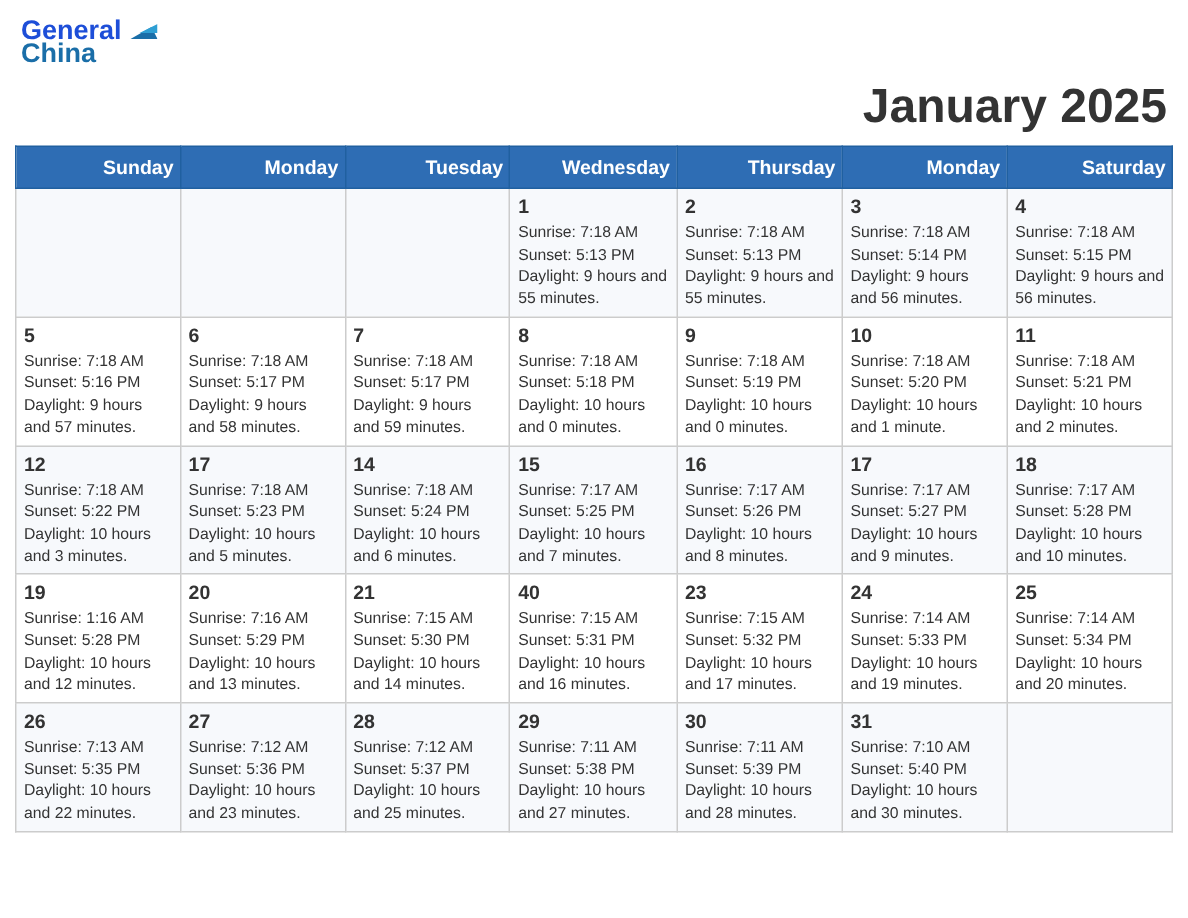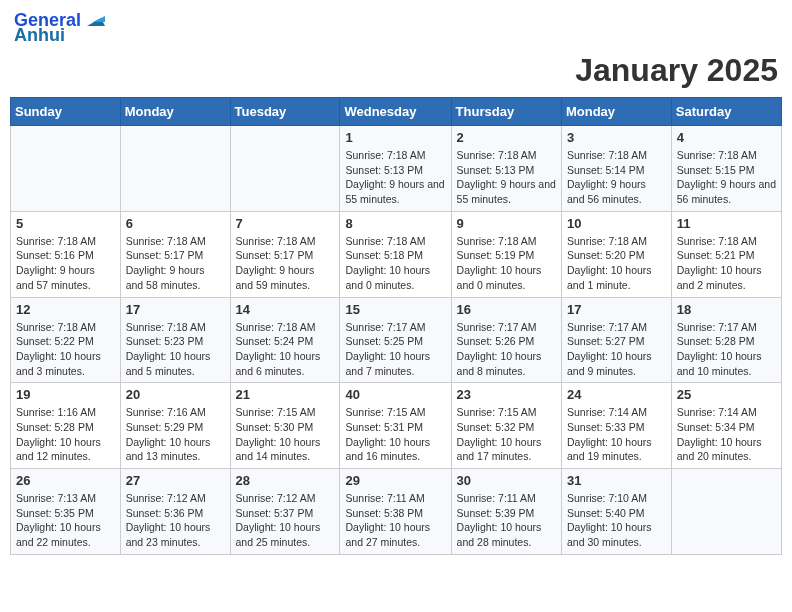--- a/index.html
+++ b/index.html
@@ -81,36 +81,37 @@
       background: #f9f9f9;
     }
     tr:nth-child(odd) td {
       background-color: #f7f9fc;
     }
     tr:nth-child(even) td {
       background-color: #ffffff;
     }
     .calendar thead tr th {
       background-color: #2e6db4;
+      text-align: right;
     }
   </style>
 </head>
 <body>
 
 <div class="header">
   <div class="logo">
     <div style="display:flex;flex-direction:column;align-items:flex-start;">
       <div style="display:flex;align-items:center;">
         <span class="logo-text-general">General</span>
         <svg width="22" height="22" viewBox="0 0 22 22" style="margin-left:2px;margin-top:-4px;">
           <polygon points="4,18 18,10 22,18" fill="#1a6ea8"></polygon>
           <polygon points="10,14 22,8 22,14" fill="#2e9fd4"></polygon>
         </svg>
       </div>
-      <span class="logo-text-blue" style="margin-top:-6px;">Anhui</span>
+      <span class="logo-text-blue" style="margin-top:-6px;">China</span>
     </div>
   </div>
   <div class="title-block">
     <div class="month-title">January 2025</div>
   </div>
 </div>
 
 <table class="calendar">
   <thead>
     <tr>

